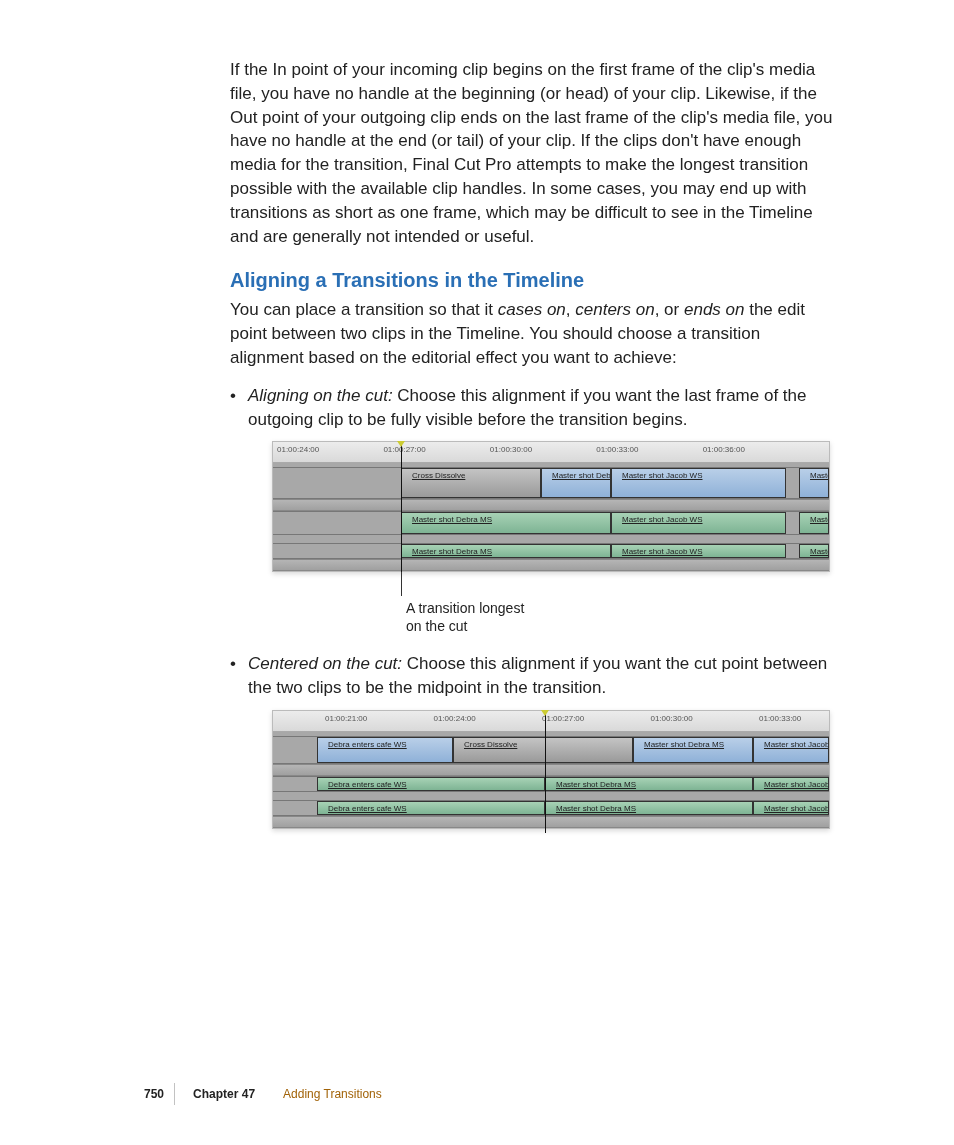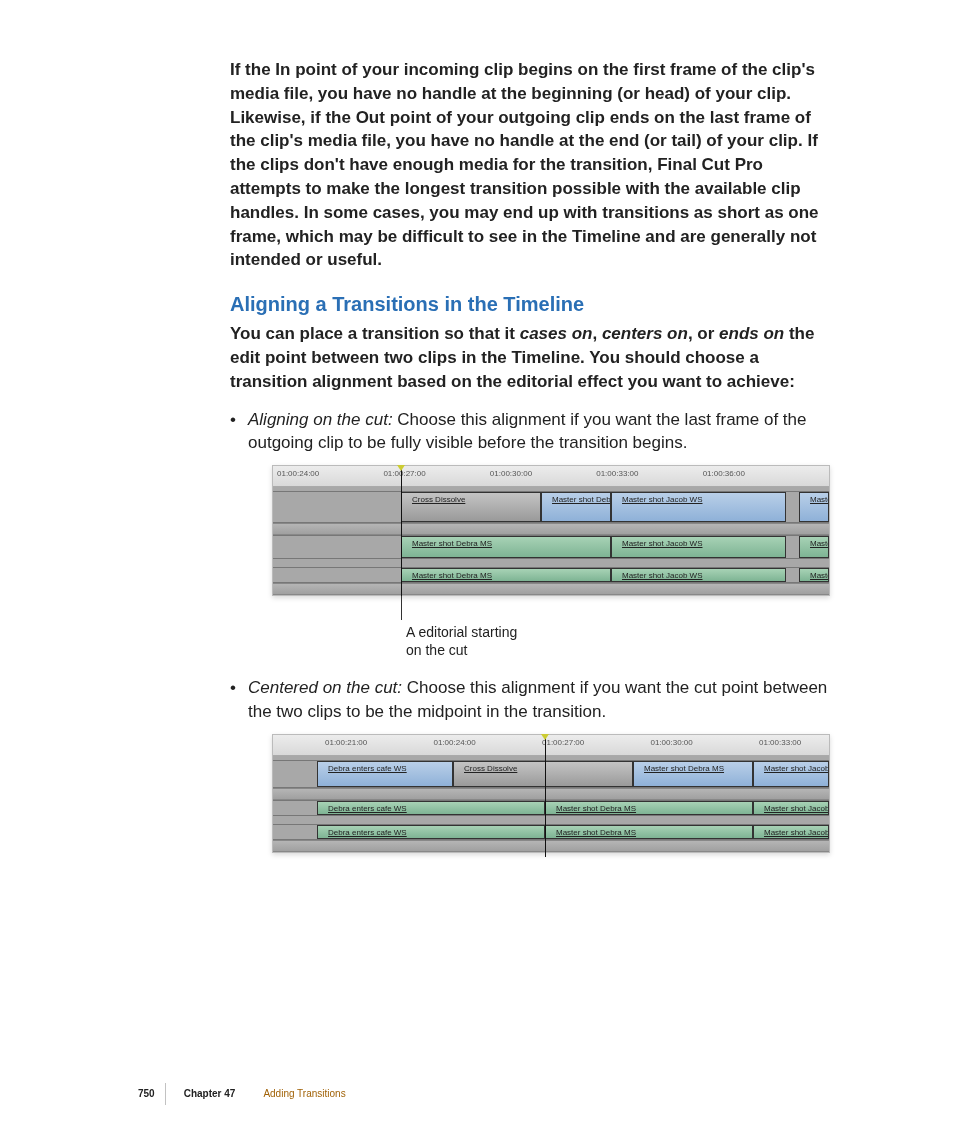--- a/index.html
+++ b/index.html
@@ -10,21 +10,21 @@
       margin: 0;
       padding: 0;
       width: 954px;
       height: 1145px;
       position: relative;
       background: #fff;
     }
     .content {
       margin: 58px 120px 0 230px;
     }
-    p { margin: 0 0 14px 0; font-weight: bold; }
+    p { margin: 0 0 14px 0; }
     h2 {
       color: #2a6fb5;
       font-weight: 600;
       font-size: 20px;
       margin: 18px 0 4px 0;
       font-family: "Myriad Pro", "Helvetica Neue", Arial, sans-serif;
     }
     .italic { font-style: italic; }
     ul { list-style: none; padding: 0; margin: 8px 0 0 0;}
     li { margin-bottom: 10px; padding-left: 18px; text-indent: -18px; }
@@ -107,22 +107,22 @@
       font-size: 14px;
       line-height: 1.25;
       padding-top: 4px;
       margin-left: 24px;
     }
     .cap-wrap { position: relative; margin:10px 0 24px 24px; height:46px; }
 
     .footer {
       position: absolute;
       bottom: 40px;
-      left: 138px;
-      font-size: 10px;
+      left: 144px;
+      font-size: 12px;
       display:flex;
       align-items: center;
     }
      .footer .pnum { font-weight:600; color:#222; margin-right:18px;}
     .footer .bar { display:inline-block; width:1px; height:22px; background:#c2c2c2; margin-right:18px; margin-left:-8px;}
     .footer .ch { font-weight:600; margin-right:28px; }
     .footer .title { color:#a16207; }
   </style>
 </head>
 <body>
@@ -173,21 +173,21 @@
           <div class="clip empty" style="width:128px;"></div>
           <div class="clip green" style="width:210px;">Master shot Debra MS</div>
           <div class="clip green" style="width:175px;">Master shot Jacob WS</div>
           <div class="clip empty" style="width:10px;"></div>
           <div class="clip green" style="flex:1;">Master s</div>
         </div>
         <div class="gap2"></div>
       </div>
       <div class="cap-wrap" style="text-indent:0;">
         <div class="callout" style="left:129px; top:-14px; height:28px;"></div>
-        <div class="caption" style="position:absolute; left:110px; top:14px; width:130px;">A editorial starting on the cut</div>
+        <div class="caption" style="position:absolute; left:110px; top:14px; width:130px;">A transition longest on the cut</div>
       </div>
     </li>
 
     <li>
       <span class="bullet">•  </span><span class="italic">Centered on the cut:</span><span>  Choose this alignment if you want the cut point between the two clips to be the midpoint in the transition.</span>
 
       
       <div class="screenshot" style="text-indent:0;">
         <div class="playhead" style="left:272px; height:122px;"></div>
         <div class="ruler">

